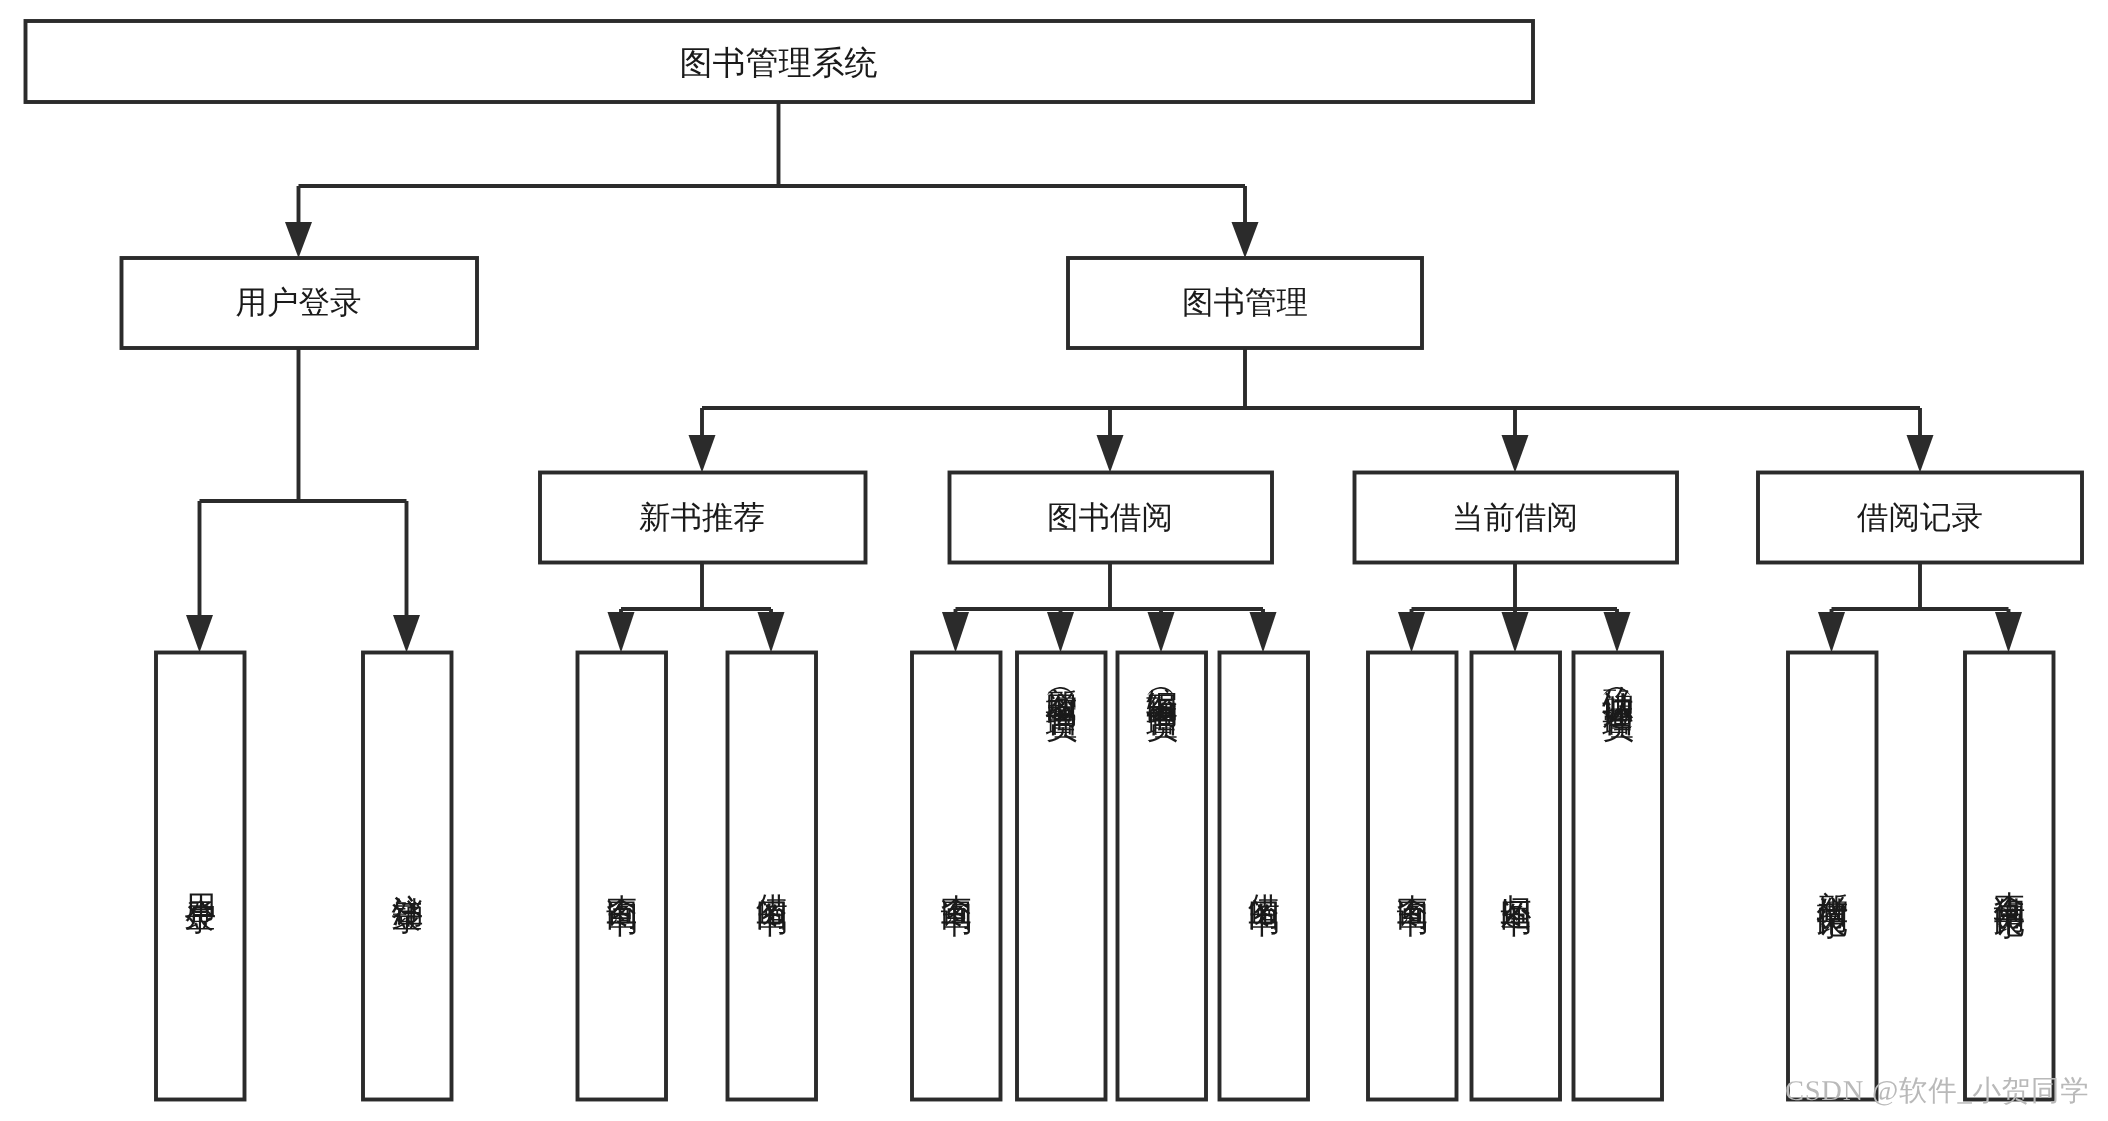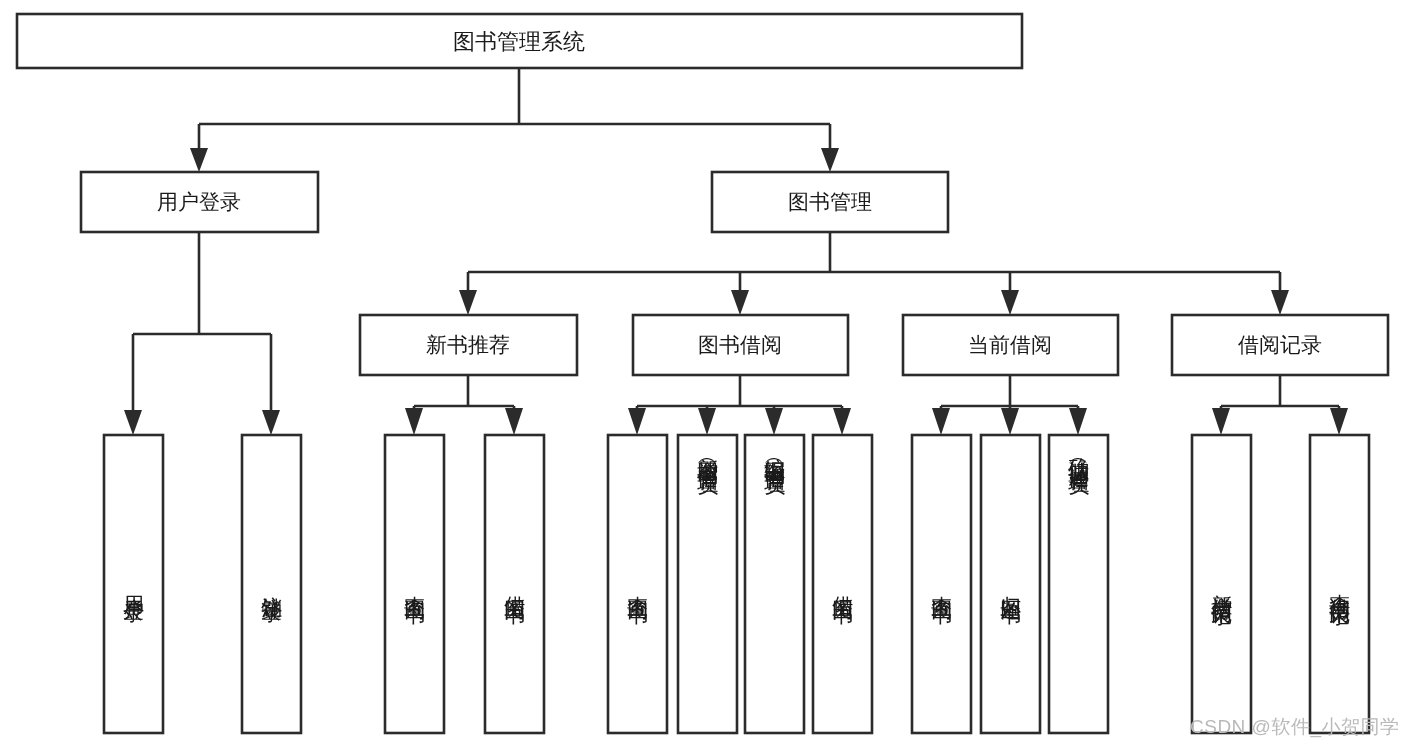--- a/index.html
+++ b/index.html
@@ -71,21 +71,21 @@
     line-height: 1.26;
     letter-spacing: 2.5px;
     color: #1a1a1a;
     white-space: nowrap;
     text-align: center;
   }
   .watermark {
     position: absolute;
     left: 1190px;
     top: 714px;
-    font-family: Liberation Sans, sans-serif;
+    font-family: Liberation Serif, serif;
     font-size: 19px;
     color: #b9b9b9;
     letter-spacing: 0.5px;
     white-space: nowrap;
     user-select: none;
   }
 </style>
 </head>
 <body>
 

